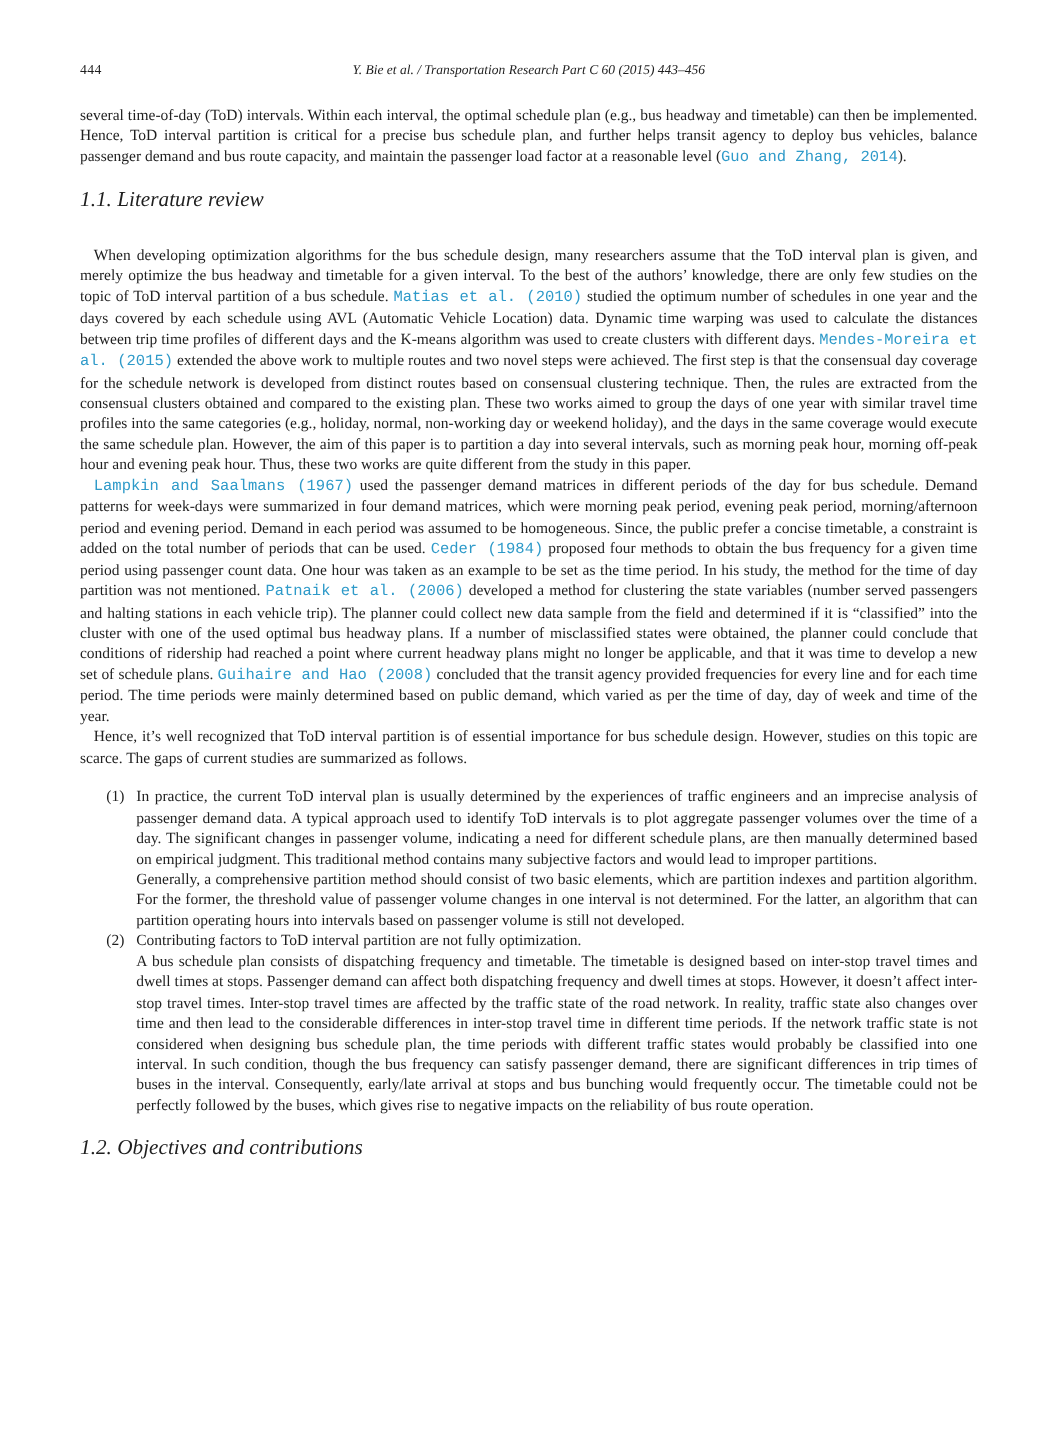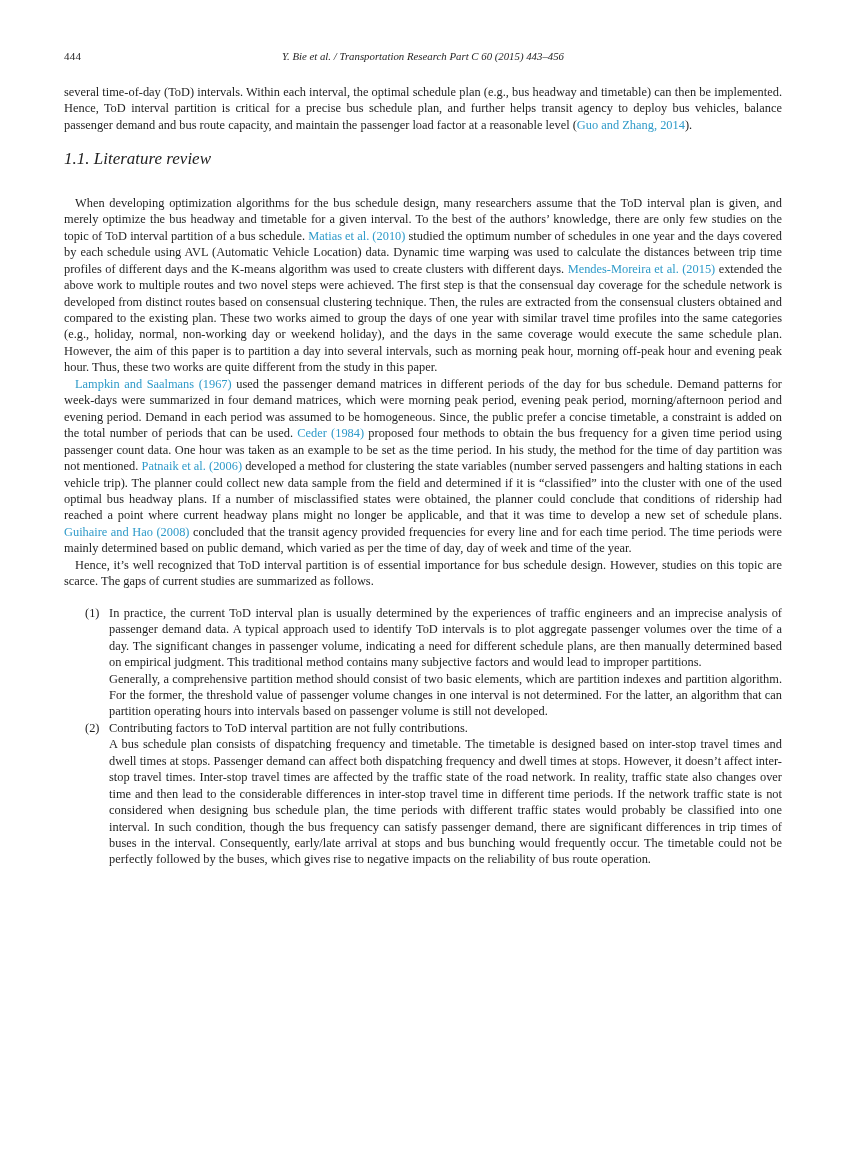--- a/index.html
+++ b/index.html
@@ -62,20 +62,21 @@
   }
   .list-item { display: flex; }
   .list-marker {
     flex: none;
     width: 24px;
   }
   .list-body { flex: 1; min-width: 0; }
   .cite {
     color: var(--link-color);
     cursor: pointer;
+    font-family: Liberation Mono, monospace;
   }
 </style>
 </head>
 <body>
 
 <div class="page">
   <header class="running-head">
     <span class="page-number">444</span>
     <span class="running-title">Y. Bie et al. / Transportation Research Part C 60 (2015) 443–456</span>
     <span class="head-spacer"></span>
@@ -90,19 +91,20 @@
         <div class="list-item">
           <span class="list-marker">(1)</span>
           <div class="list-body">
             <p class="para"><span>In practice, the current ToD interval plan is usually determined by the experiences of traffic engineers and an imprecise analysis of passenger demand data. A typical approach used to identify ToD intervals is to plot aggregate passenger volumes over the time of a day. The significant changes in passenger volume, indicating a need for different schedule plans, are then manually determined based on empirical judgment. This traditional method contains many subjective factors and would lead to improper partitions.</span></p>
             <p class="para"><span>Generally, a comprehensive partition method should consist of two basic elements, which are partition indexes and partition algorithm. For the former, the threshold value of passenger volume changes in one interval is not determined. For the latter, an algorithm that can partition operating hours into intervals based on passenger volume is still not developed.</span></p>
           </div>
         </div>
         <div class="list-item">
           <span class="list-marker">(2)</span>
           <div class="list-body">
-            <p class="para"><span>Contributing factors to ToD interval partition are not fully contributions.</span></p>
+            <p class="para"><span>Contributing factors to ToD interval partition are not fully optimization.</span></p>
             <p class="para"><span>A bus schedule plan consists of dispatching frequency and timetable. The timetable is designed based on inter-stop travel times and dwell times at stops. Passenger demand can affect both dispatching frequency and dwell times at stops. However, it doesn’t affect inter-stop travel times. Inter-stop travel times are affected by the traffic state of the road network. In reality, traffic state also changes over time and then lead to the considerable differences in inter-stop travel time in different time periods. If the network traffic state is not considered when designing bus schedule plan, the time periods with different traffic states would probably be classified into one interval. In such condition, though the bus frequency can satisfy passenger demand, there are significant differences in trip times of buses in the interval. Consequently, early/late arrival at stops and bus bunching would frequently occur. The timetable could not be perfectly followed by the buses, which gives rise to negative impacts on the reliability of bus route operation.</span></p>
           </div>
         </div>
       </div>
+      <h2 class="section-heading">1.2. Objectives and contributions</h2>
     </main>
 </div>
 
 </body></html>

